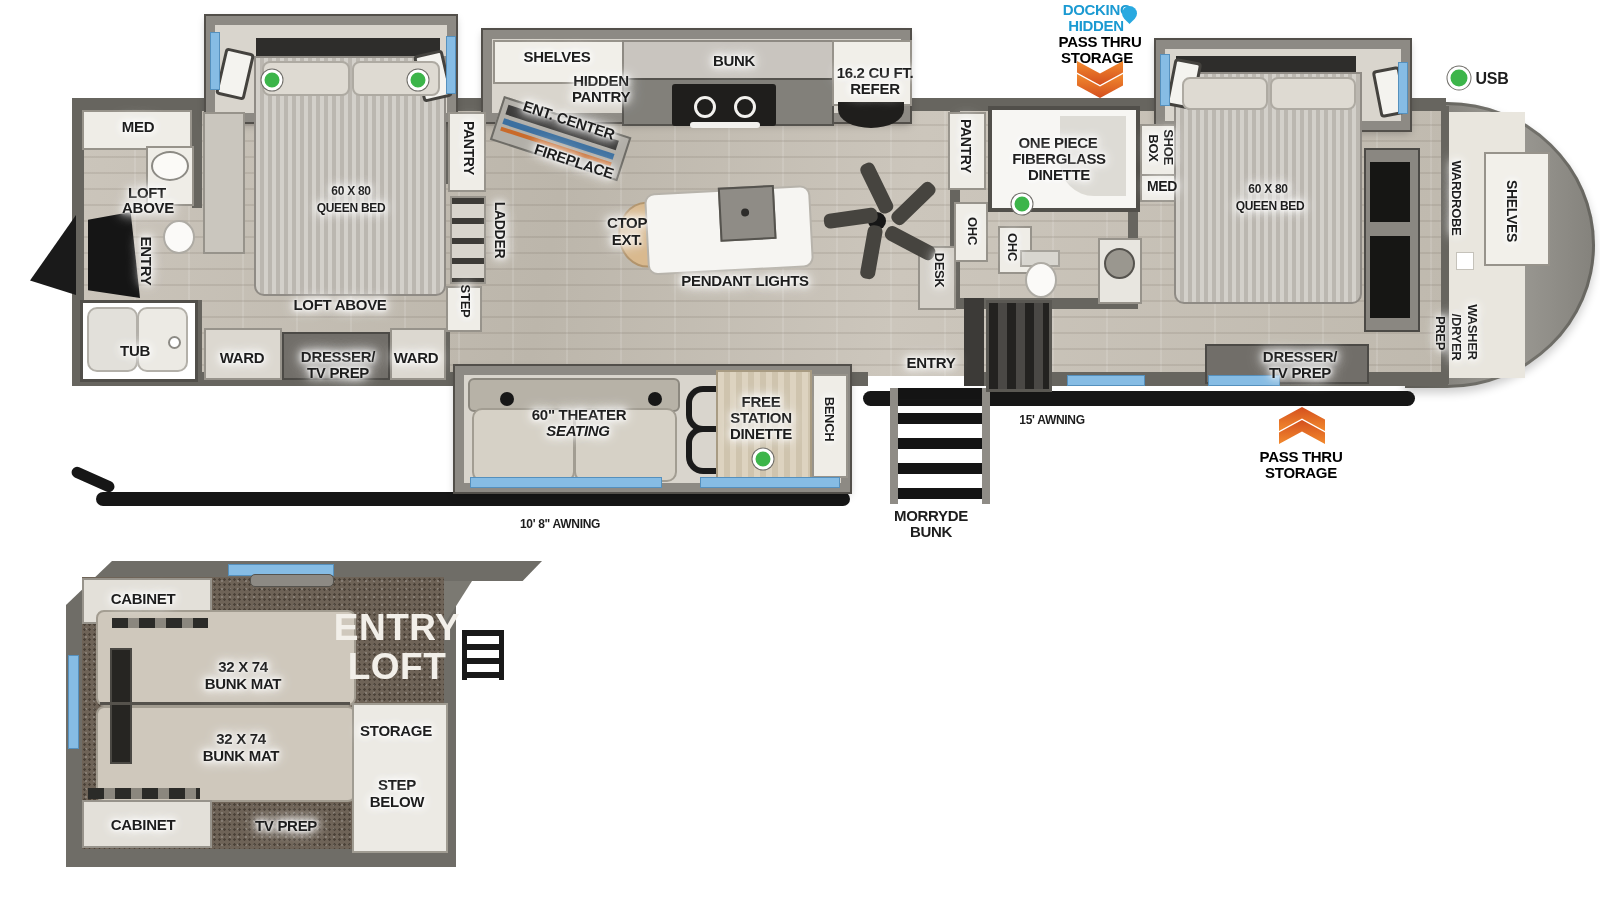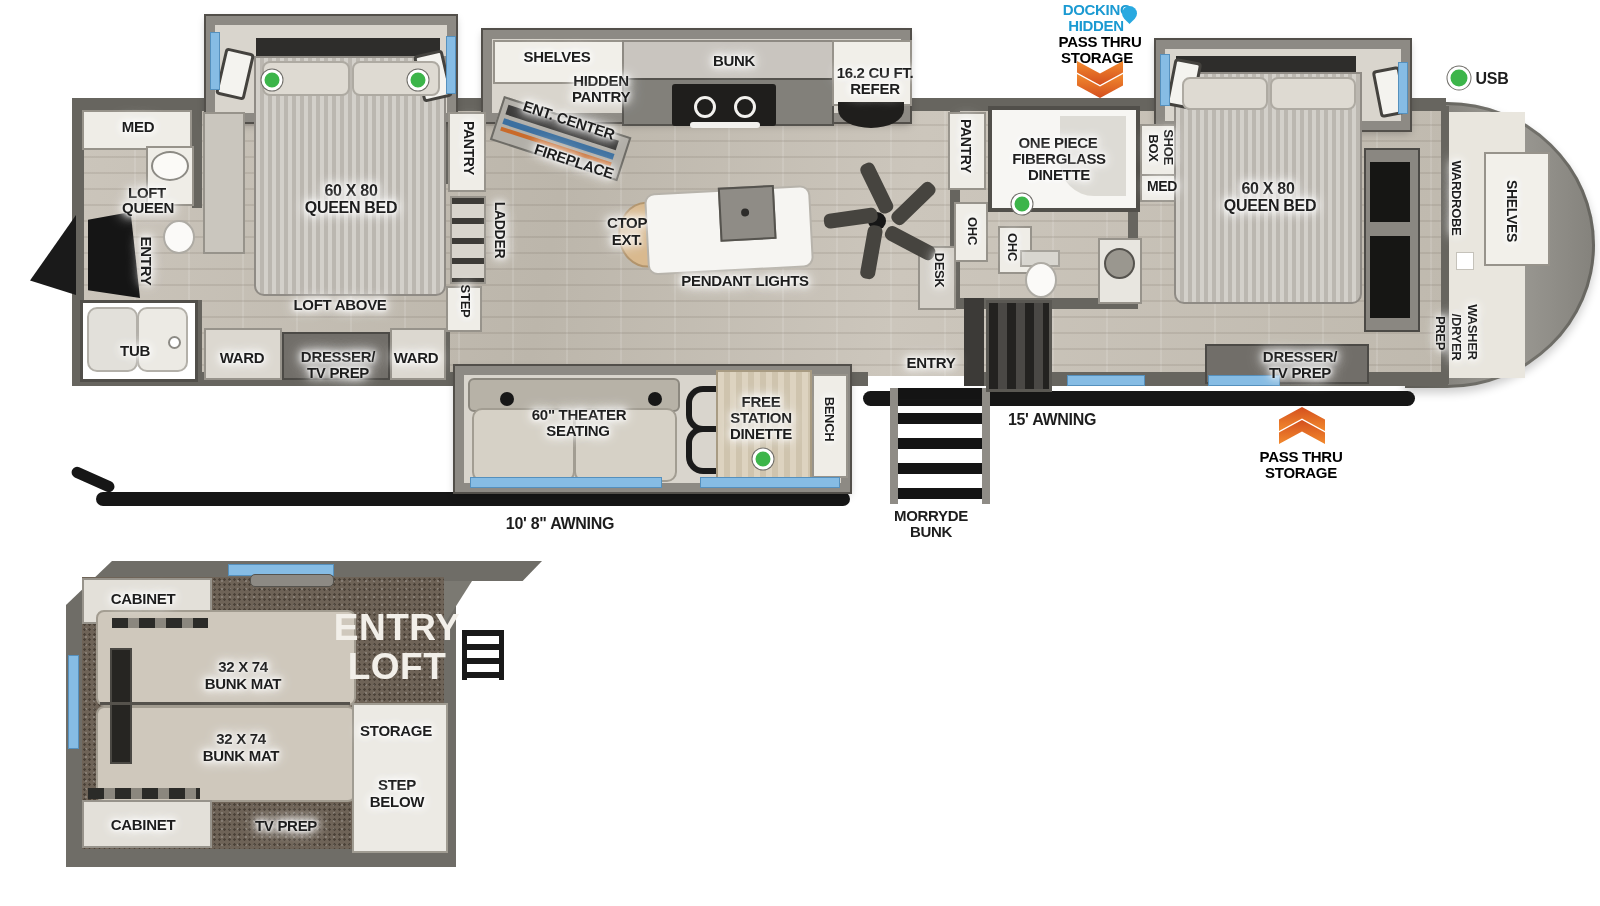--- a/index.html
+++ b/index.html
@@ -16,21 +16,21 @@
                      radial-gradient(rgba(255,255,255,.17) 1px,transparent 1.4px);
     background-size:5px 5px,8px 8px;background-color:#6e6357;}
   .slide{position:absolute;border:9px solid #8d8a84;outline:2px solid #524f4a;background:#d9d5cd;z-index:8;
          box-shadow:0 3px 8px rgba(0,0,0,.25);}
   .box{position:absolute;background:#efede7;border:2px solid #97938b;z-index:10;}
   .dkbox{position:absolute;background:#716e69;border:2px solid #4c4a46;z-index:10;}
   .lbl{position:absolute;z-index:40;font-weight:700;font-size:15px;line-height:1;color:#1d1d1d;
        white-space:nowrap;letter-spacing:-0.3px;transform:translate(-50%,-50%);
        text-shadow:0 0 3px #fff,0 0 6px #fff,0 0 10px #fff,0 0 14px #fff,0 0 18px #fff;}
   .v{writing-mode:vertical-rl;}
-  .s13{font-size:13px;} .s14{font-size:14px;} .s16{font-size:16px;}
+  .s13{font-size:13px;} .s14{font-size:14px;} .s16{font-size:12px;}
   .big{font-size:37px;color:#f2efe9;text-shadow:none;letter-spacing:.5px;}
   .blu{color:#1b9ad2;text-shadow:none;}
   .gry{color:#000000;text-shadow:none;}
   .dot{position:absolute;width:15px;height:15px;border-radius:50%;background:#3cb54a;
        border:3px solid #fff;box-shadow:0 0 0 1px #6f6d68;z-index:36;transform:translate(-50%,-50%);}
   .win{position:absolute;background:#f4f3ef;border:3px solid #44423e;border-radius:4px;z-index:12;}
   .blue{position:absolute;background:#86bce4;border:1px solid #5590bd;z-index:13;}
   .mat{position:absolute;background:repeating-linear-gradient(90deg,#d3d0ca 0 4px,#bbb7b0 4px 8px);
        border:2px solid #8f8b85;border-radius:0 0 10px 10px;z-index:11;}
   .chev{position:absolute;width:46px;height:24px;z-index:40;
@@ -70,21 +70,21 @@
   <div class="w" style="left:1128px;top:108px;width:10px;height:200px;"></div>
   <div class="w" style="left:950px;top:298px;width:188px;height:11px;"></div>
   <div class="w" style="left:1441px;top:106px;width:8px;height:278px;"></div>
   <div class="abs" style="left:1449px;top:112px;width:76px;height:266px;background:#e9e6de;z-index:9;"></div>
 
   <div class="box" style="left:82px;top:110px;width:106px;height:36px;"></div>
   <div class="lbl" style="left:138px;top:126px;">MED</div>
   <div class="box" style="left:146px;top:146px;width:44px;height:56px;"></div>
   <div class="abs" style="left:151px;top:151px;width:34px;height:26px;background:#fbfaf7;border:2px solid #8c8a84;border-radius:50%;z-index:11;"></div>
   <div class="lbl" style="left:147px;top:192px;">LOFT</div>
-  <div class="lbl" style="left:148px;top:207px;">QUEEN</div>
+  <div class="lbl" style="left:148px;top:207px;">ABOVE</div>
   <div class="lbl v" style="left:146px;top:261px;">ENTRY</div>
   <div class="abs" style="left:88px;top:212px;width:52px;height:86px;background:#151515;clip-path:polygon(0 9%,82% 0,100% 100%,0 91%);z-index:11;"></div>
   <div class="abs" style="left:30px;top:215px;width:46px;height:80px;background:#1a1a1a;clip-path:polygon(100% 0,0 82%,100% 100%);z-index:11;"></div>
   <div class="abs" style="left:163px;top:220px;width:28px;height:30px;background:#fbfaf8;border:2px solid #aeaba4;border-radius:50%;z-index:10;"></div>
   <div class="abs" style="left:80px;top:300px;width:112px;height:76px;background:#fff;border:3px solid #514f4a;z-index:10;"></div>
   <div class="abs" style="left:87px;top:307px;width:47px;height:61px;background:#e2e0da;border:2px solid #b3b0a9;border-radius:10px;z-index:11;"></div>
   <div class="abs" style="left:137px;top:307px;width:47px;height:61px;background:#eceae4;border:2px solid #b3b0a9;border-radius:10px;z-index:11;"></div>
   <div class="abs" style="left:168px;top:336px;width:9px;height:9px;border:2px solid #8c8a84;border-radius:50%;background:#fff;z-index:12;"></div>
   <div class="lbl" style="left:135px;top:350px;">TUB</div>
 
@@ -219,21 +219,21 @@
   <div class="lbl v s13" style="left:1456px;top:337px;">/DRYER</div>
   <div class="lbl v s13" style="left:1440px;top:333px;">PREP</div>
 
   <div class="slide" style="left:455px;top:366px;width:377px;height:108px;"></div>
   <div class="abs" style="left:468px;top:378px;width:208px;height:30px;background:#b7b2a7;border:2px solid #8c887f;border-radius:6px;z-index:10;"></div>
   <div class="abs" style="left:472px;top:408px;width:99px;height:70px;background:#d6d1c6;border:2px solid #a29d92;border-radius:10px;z-index:10;"></div>
   <div class="abs" style="left:574px;top:408px;width:99px;height:70px;background:#d6d1c6;border:2px solid #a29d92;border-radius:10px;z-index:10;"></div>
   <div class="abs" style="left:500px;top:392px;width:14px;height:14px;background:#171717;border-radius:50%;z-index:12;"></div>
   <div class="abs" style="left:648px;top:392px;width:14px;height:14px;background:#171717;border-radius:50%;z-index:12;"></div>
   <div class="lbl" style="left:579px;top:414px;">60" THEATER</div>
-  <div class="lbl" style="left:578px;top:430px;">SEATING</div>
+  <div class="lbl" style="left:578px;top:430px;font-style:italic;">SEATING</div>
   <div class="abs" style="left:686px;top:386px;width:24px;height:34px;border:6px solid #1b1b1b;border-right:none;border-radius:17px 0 0 17px;z-index:11;"></div>
   <div class="abs" style="left:686px;top:426px;width:24px;height:36px;border:6px solid #1b1b1b;border-right:none;border-radius:17px 0 0 17px;z-index:11;"></div>
   <div class="abs" style="left:716px;top:370px;width:92px;height:106px;background:repeating-linear-gradient(90deg,#ddd3c0 0 6px,#cfc4ae 6px 12px);border:2px solid #a89b82;z-index:10;"></div>
   <div class="lbl" style="left:761px;top:401px;">FREE</div>
   <div class="lbl" style="left:761px;top:417px;">STATION</div>
   <div class="lbl" style="left:761px;top:433px;">DINETTE</div>
   <div class="dot" style="left:763px;top:459px;"></div>
   <div class="box" style="left:812px;top:374px;width:32px;height:100px;"></div>
   <div class="lbl v s13" style="left:829px;top:419px;">BENCH</div>
   <div class="blue" style="left:470px;top:477px;width:190px;height:9px;"></div>

